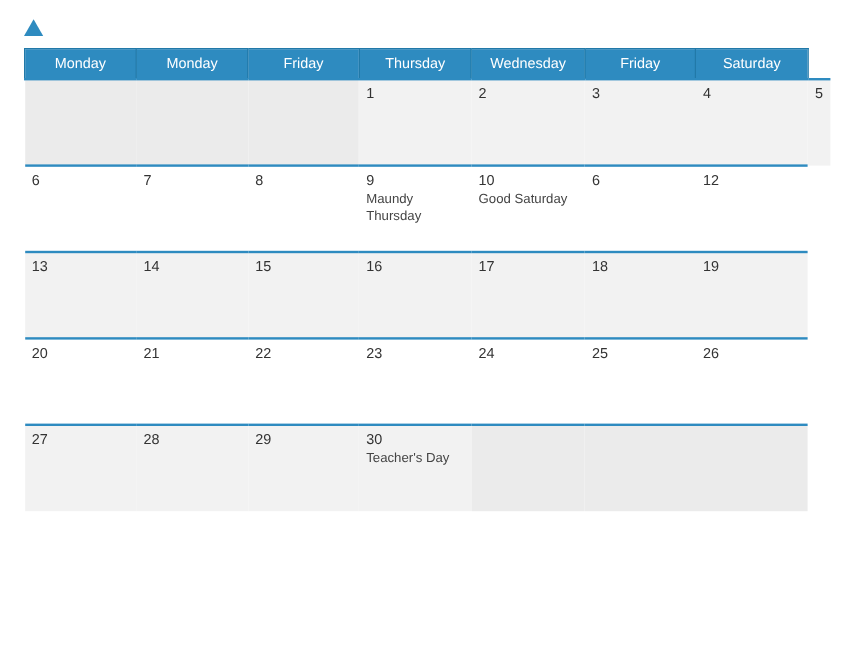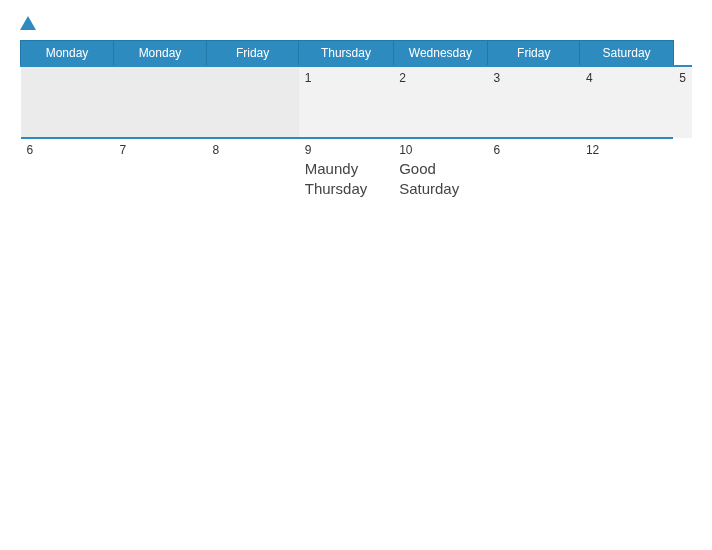--- a/index.html
+++ b/index.html
@@ -99,21 +99,21 @@
       background: #f5f5f5;
     }
     .day-num {
       display: block;
       font-size: 12px;
       color: #333;
       margin-bottom: 2px;
     }
     .event {
       display: block;
-      font-size: 15px;
+      font-size: 11px;
       color: #444;
       margin-top: 2px;
       line-height: 1.3;
     }
     
     .calendar tbody tr:nth-child(odd) td {
       background: #f2f2f2;
     }
     .calendar tbody tr:nth-child(odd) td.empty {
       background: #ebebeb;
@@ -196,15 +196,79 @@
             <span class="day-num">10</span>
             <span class="event">Good Saturday</span>
           </td>
           <td>
             <span class="day-num">6</span>
           </td>
           <td>
             <span class="day-num">12</span>
           </td>
         </tr>
+        <tr>
+          <td>
+            <span class="day-num">13</span>
+          </td>
+          <td>
+            <span class="day-num">14</span>
+          </td>
+          <td>
+            <span class="day-num">15</span>
+          </td>
+          <td>
+            <span class="day-num">16</span>
+          </td>
+          <td>
+            <span class="day-num">17</span>
+          </td>
+          <td>
+            <span class="day-num">18</span>
+          </td>
+          <td>
+            <span class="day-num">19</span>
+          </td>
+        </tr>
+        <tr>
+          <td>
+            <span class="day-num">20</span>
+          </td>
+          <td>
+            <span class="day-num">21</span>
+          </td>
+          <td>
+            <span class="day-num">22</span>
+          </td>
+          <td>
+            <span class="day-num">23</span>
+          </td>
+          <td>
+            <span class="day-num">24</span>
+          </td>
+          <td>
+            <span class="day-num">25</span>
+          </td>
+          <td>
+            <span class="day-num">26</span>
+          </td>
+        </tr>
+        <tr>
+          <td>
+            <span class="day-num">27</span>
+          </td>
+          <td>
+            <span class="day-num">28</span>
+          </td>
+          <td>
+            <span class="day-num">29</span>
+          </td>
+          <td>
+            <span class="day-num">30</span>
+            <span class="event">Teacher's Day</span>
+          </td>
+          <td class="empty"></td>
+          <td class="empty"></td>
+          <td class="empty"></td>
+        </tr>
       </tbody>
   </table>
 </div>
 
 </body></html>

